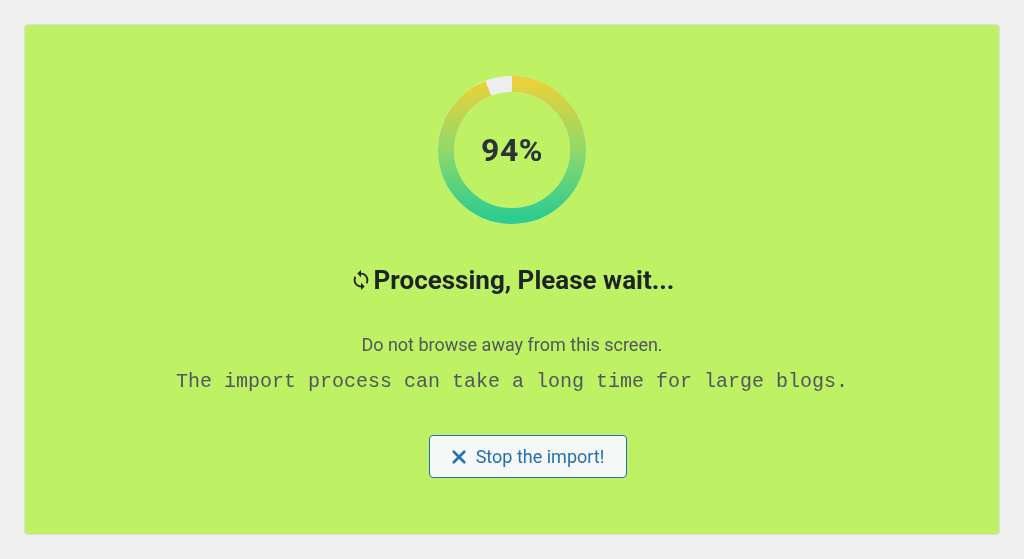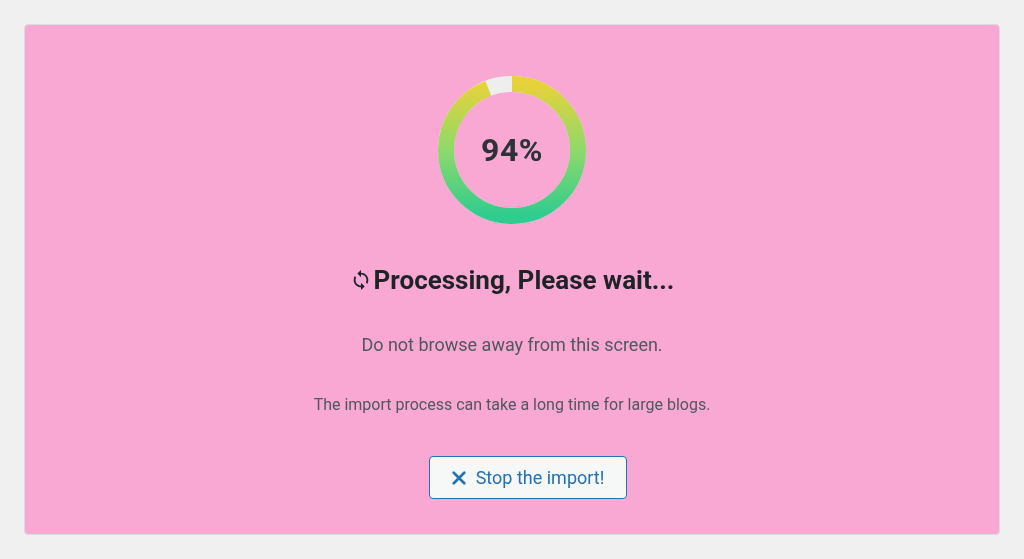--- a/index.html
+++ b/index.html
@@ -10,21 +10,21 @@
     body {
       font-family: -apple-system, BlinkMacSystemFont, "Segoe UI", Roboto, Helvetica, Arial, sans-serif;
       background: #f0f0f1;
       width: 1024px;
       height: 559px;
       padding: 24px;
       display: flex;
       align-items: stretch;
     }
     .card {
-      background: #f9a8d4;
+      background: #bef264;
       border: 1px solid #dcdcde;
       border-radius: 4px;
       flex: 1;
       display: flex;
       flex-direction: column;
       align-items: center;
       padding-top: 46px;
       padding-bottom: 40px;
     }
     .progress-ring {
@@ -64,24 +64,25 @@
       width: 22px;
       height: 22px;
     }
     .subtext {
       font-size: 18px;
       color: #50575e;
       margin-top: 39px;
       font-weight: 400;
     }
     .subtext2 {
-      font-size: 16px;
+      font-size: 20px;
       color: #50575e;
-      margin-top: 40px;
+      margin-top: 15px;
       font-weight: 400;
+      font-family: Liberation Mono, monospace;
     }
     .stop-btn {
       margin-top: 42px;
       display: inline-flex;
       align-items: center;
       gap: 10px;
       background: #f6f7f7;
       border: 1px solid #2271b1;
       border-radius: 4px;
       padding: 10px 22px;

